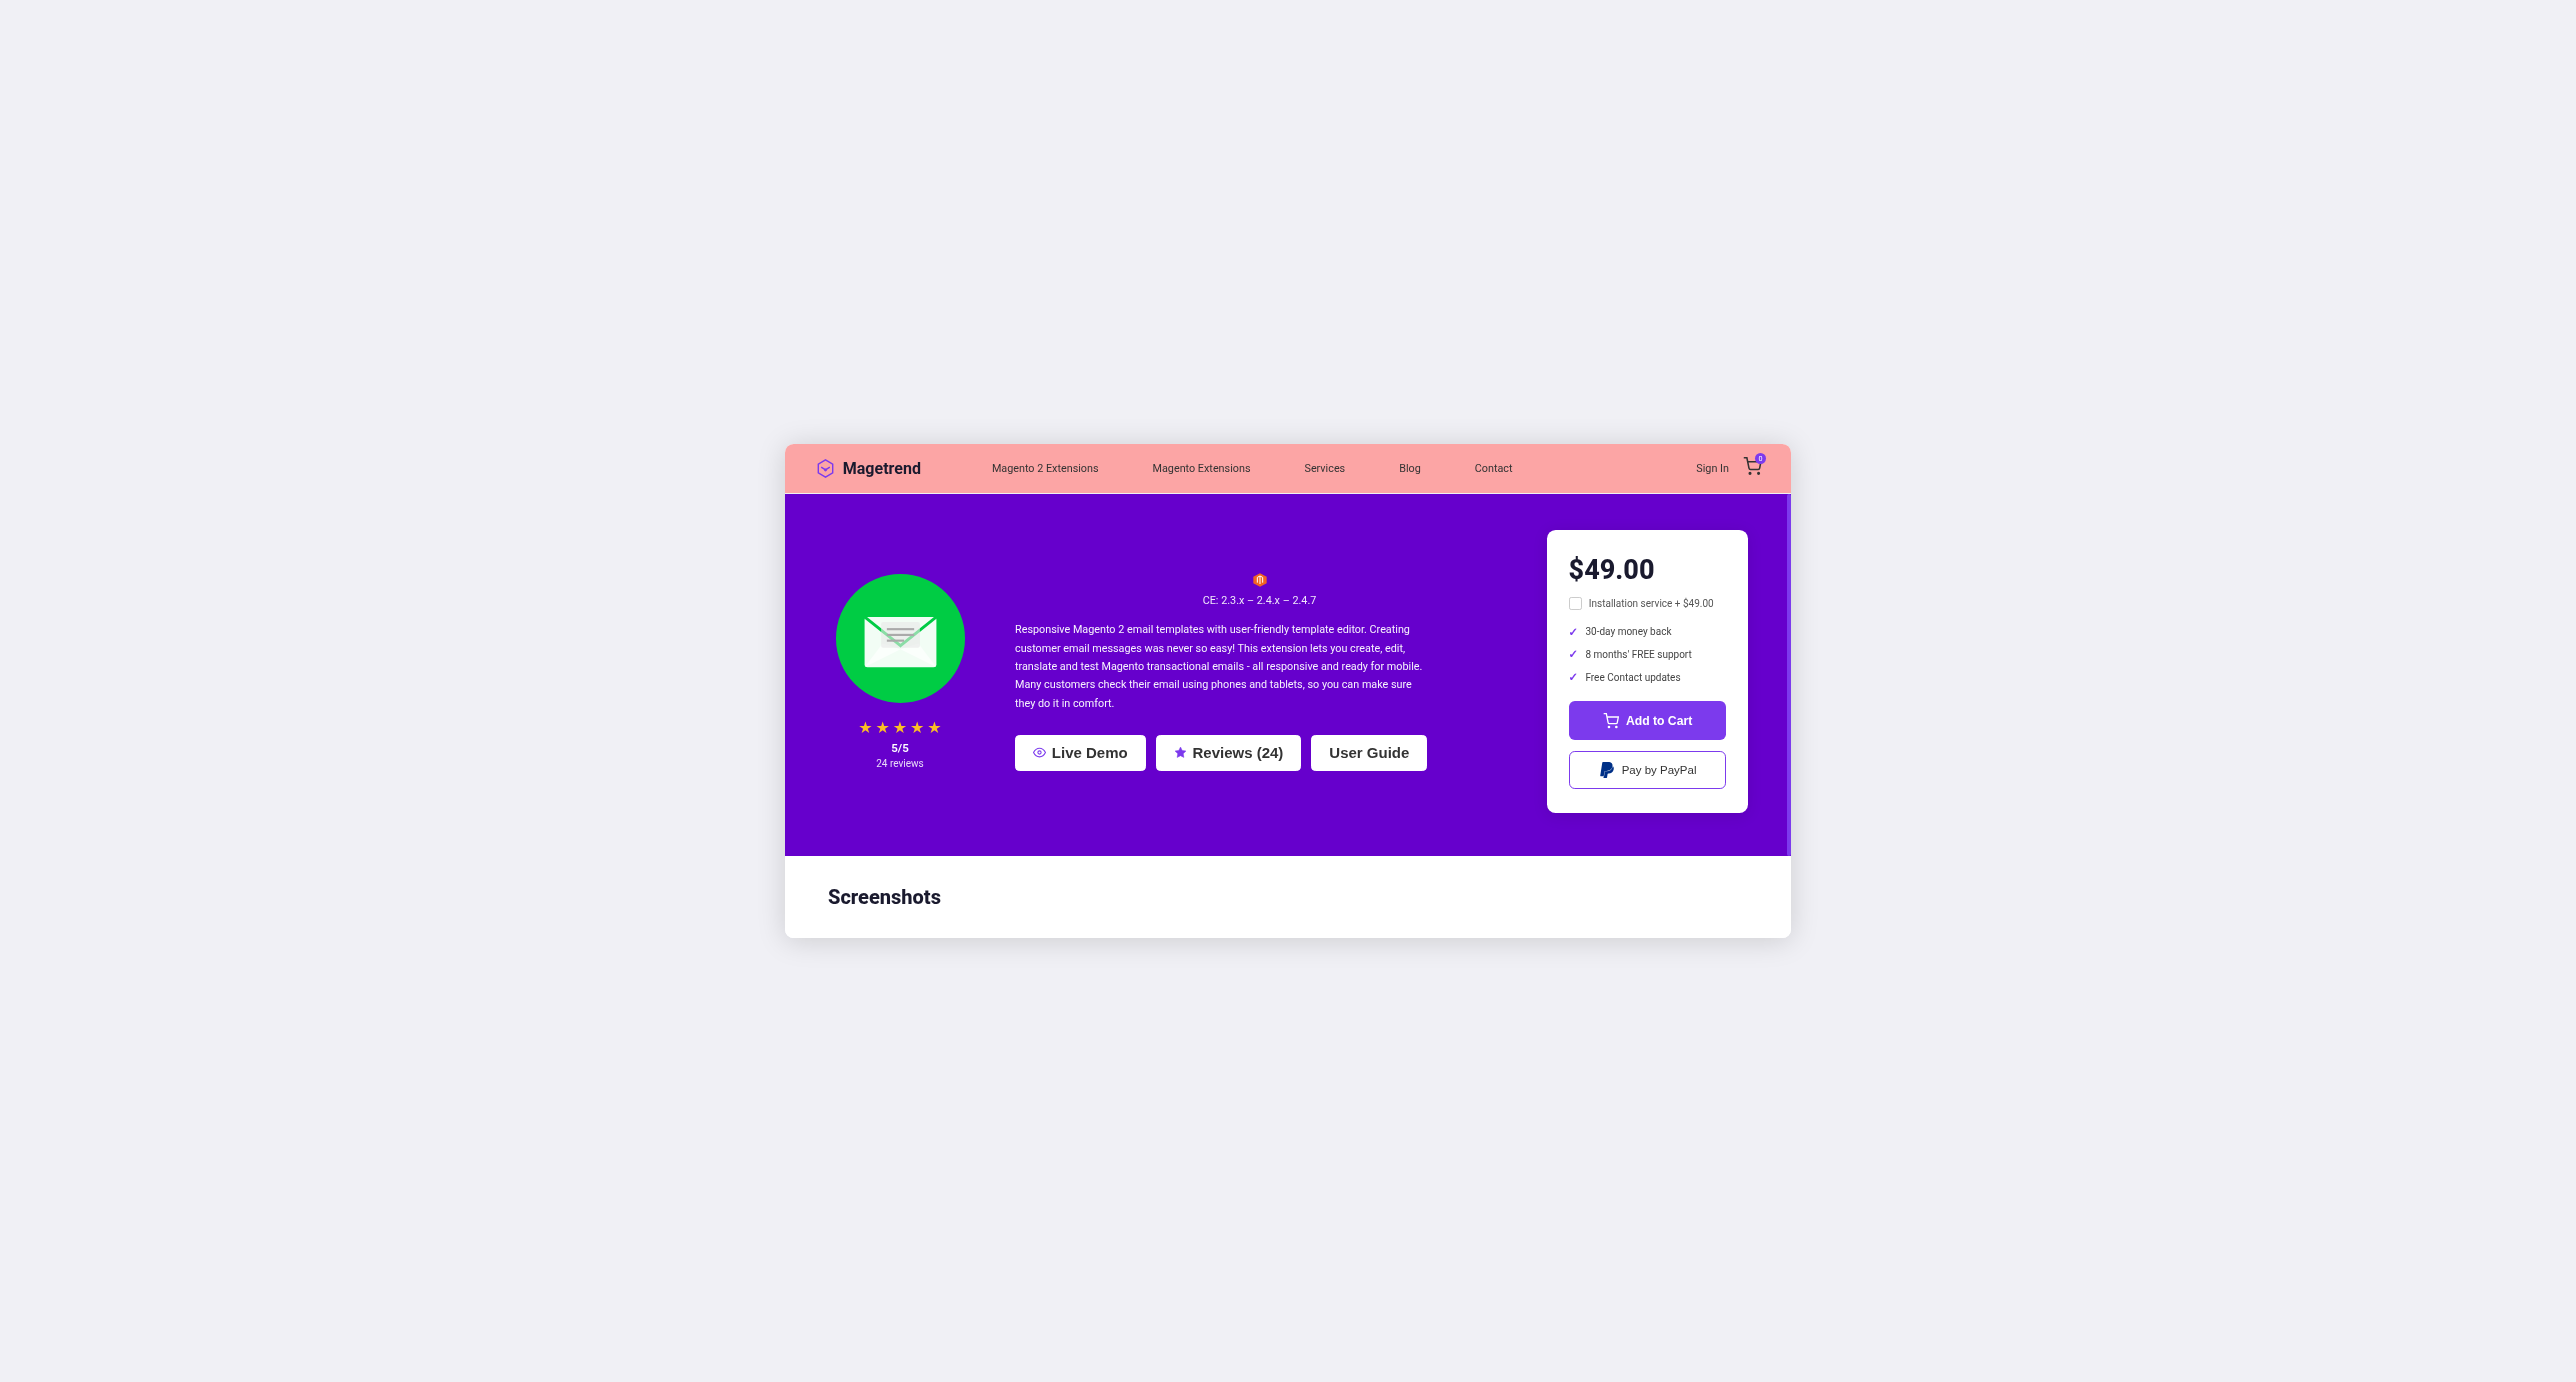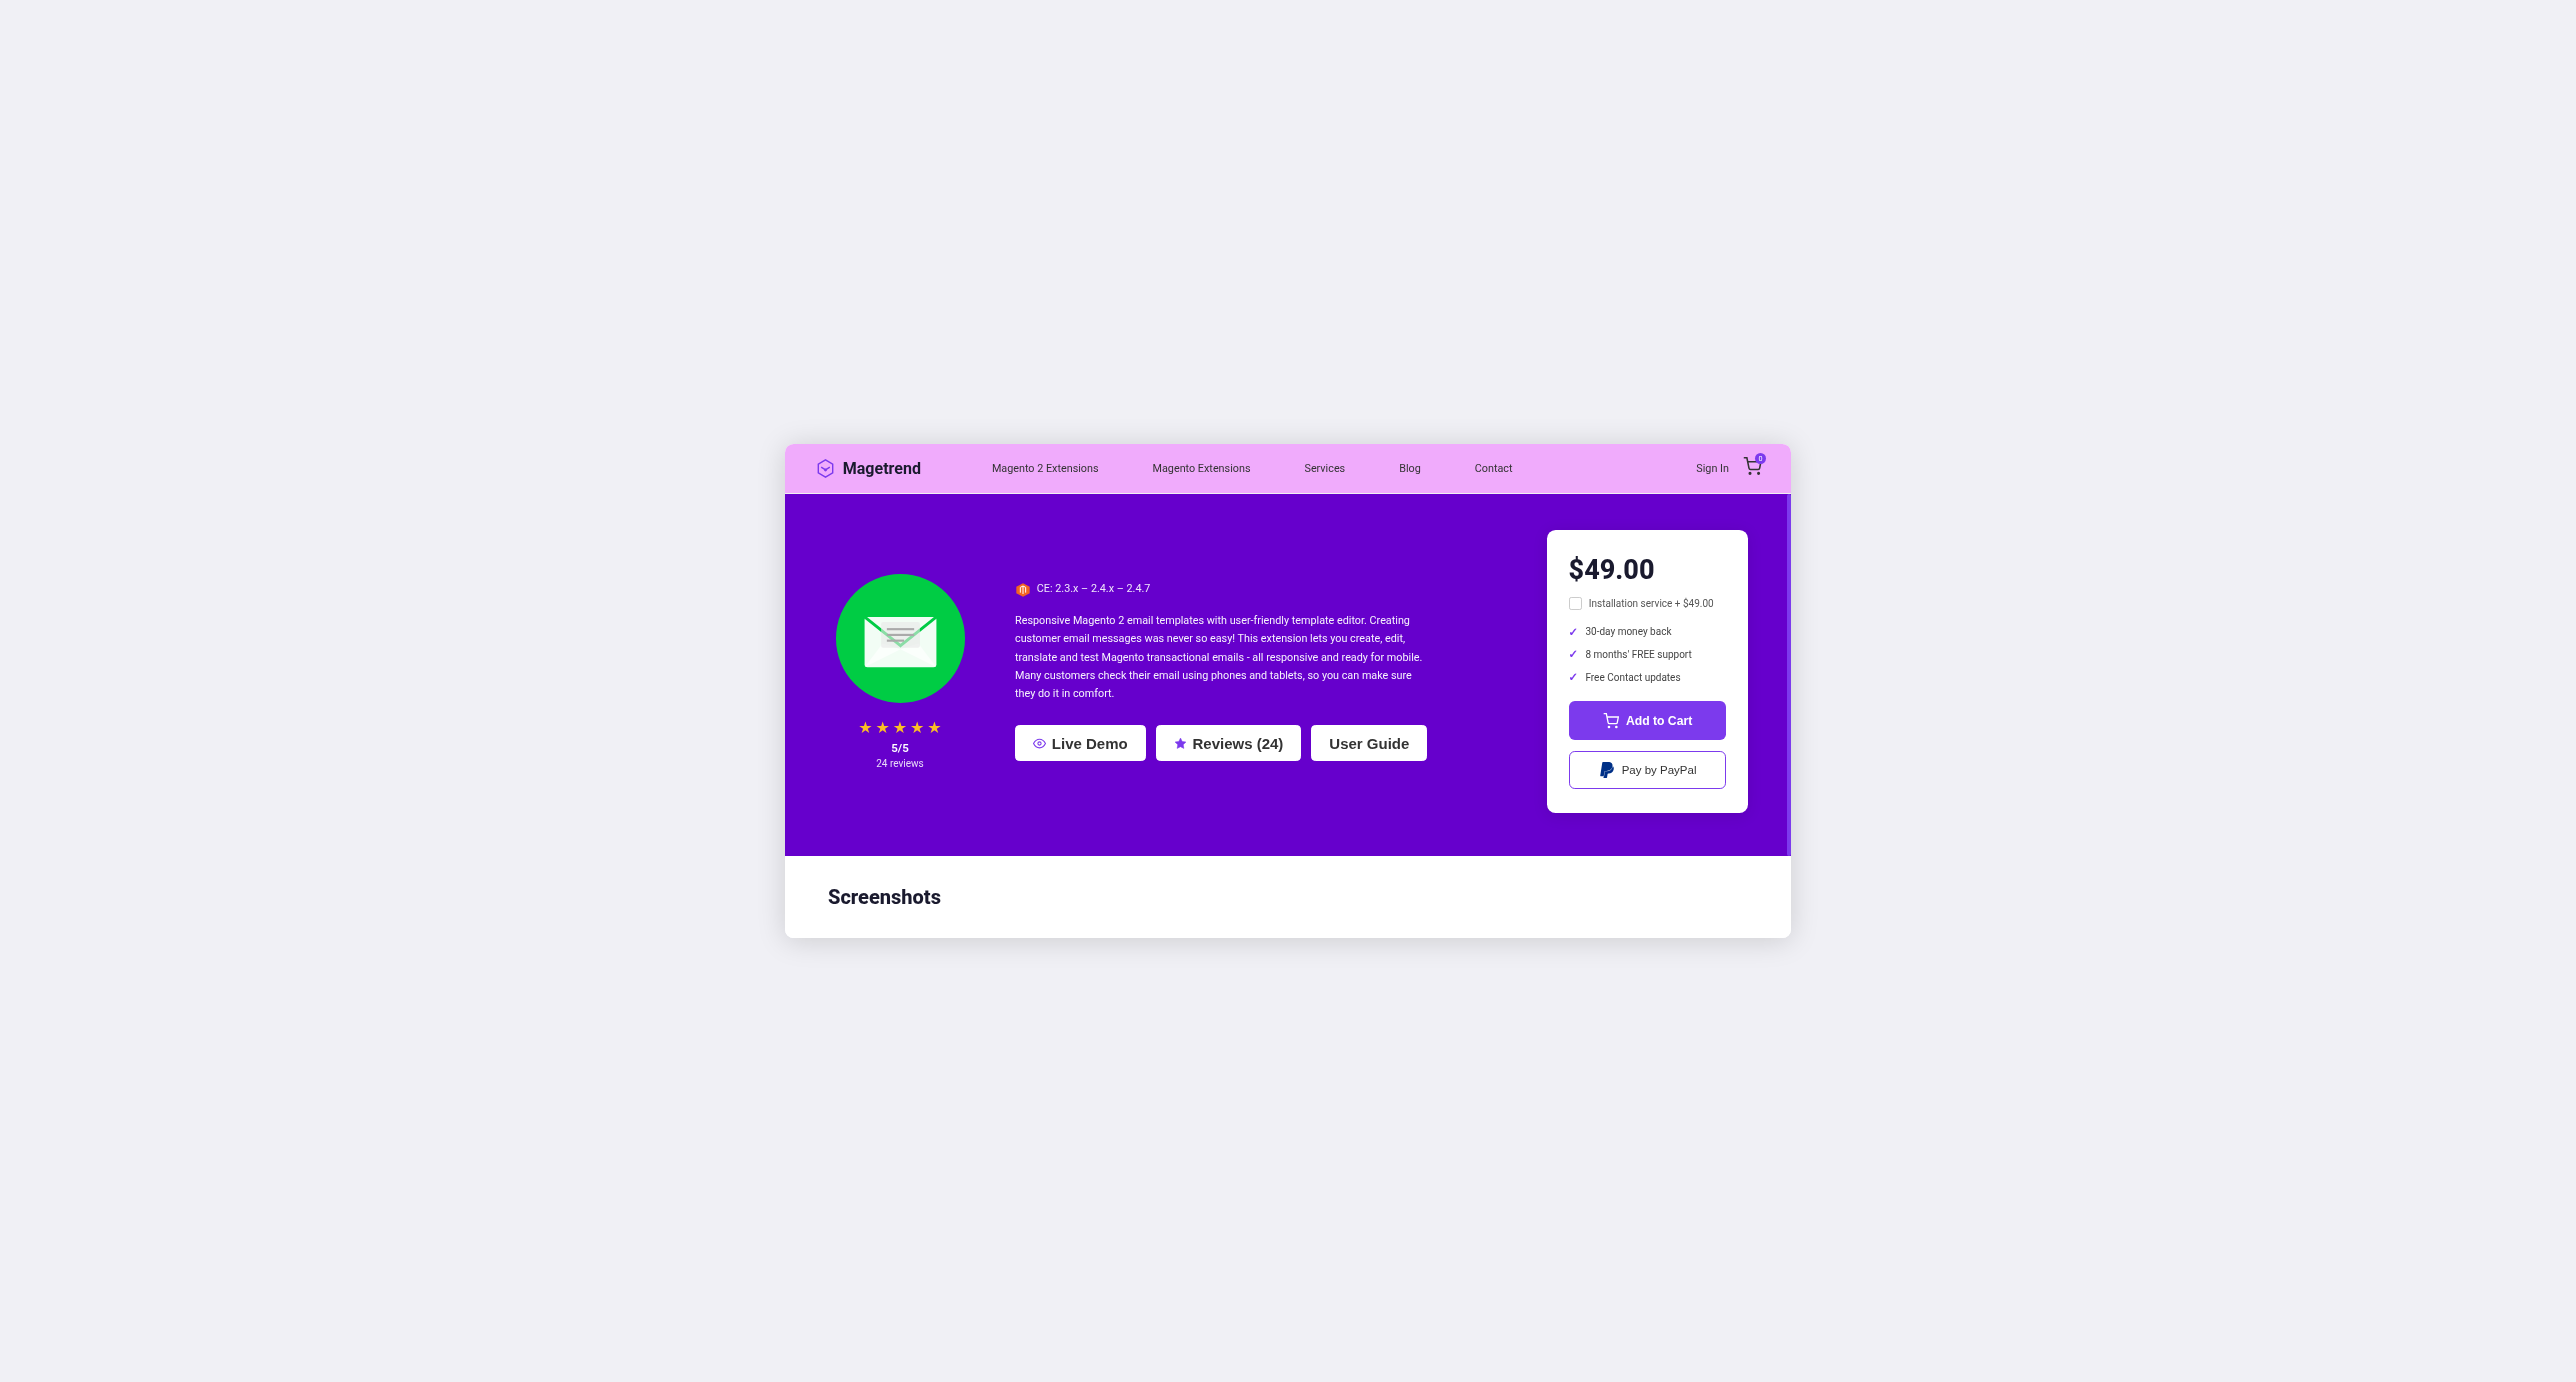--- a/index.html
+++ b/index.html
@@ -18,21 +18,21 @@
       width: 95%;
       max-width: 1006px;
       overflow: hidden;
     }
 
     
     .navbar {
       display: flex;
       align-items: center;
       padding: 13px 29px;
-      background: #f0abfc;
+      background: #fca5a5;
       border-bottom: 0.7px solid #f0f0f0;
     }
     .logo {
       display: flex;
       align-items: center;
       gap: 5.8px;
       text-decoration: none;
       margin-right: 43px;
     }
     .logo-icon {
@@ -136,23 +136,24 @@
       color: white;
     }
     .product-title {
       font-size: 30px;
       font-weight: 800;
       margin-bottom: 10px;
       line-height: 1.1;
     }
     .version-badge {
       display: flex;
-      align-items: flex-start;
+      align-items: center;
       gap: 5.8px;
       margin-bottom: 14.4px;
+      flex-direction: column;
     }
     .version-text {
       font-size: 10.8px;
       color: rgba(255,255,255,0.9);
     }
     .product-desc {
       font-size: 10.8px;
       line-height: 1.7;
       color: rgba(255,255,255,0.95);
       max-width: 417px;

